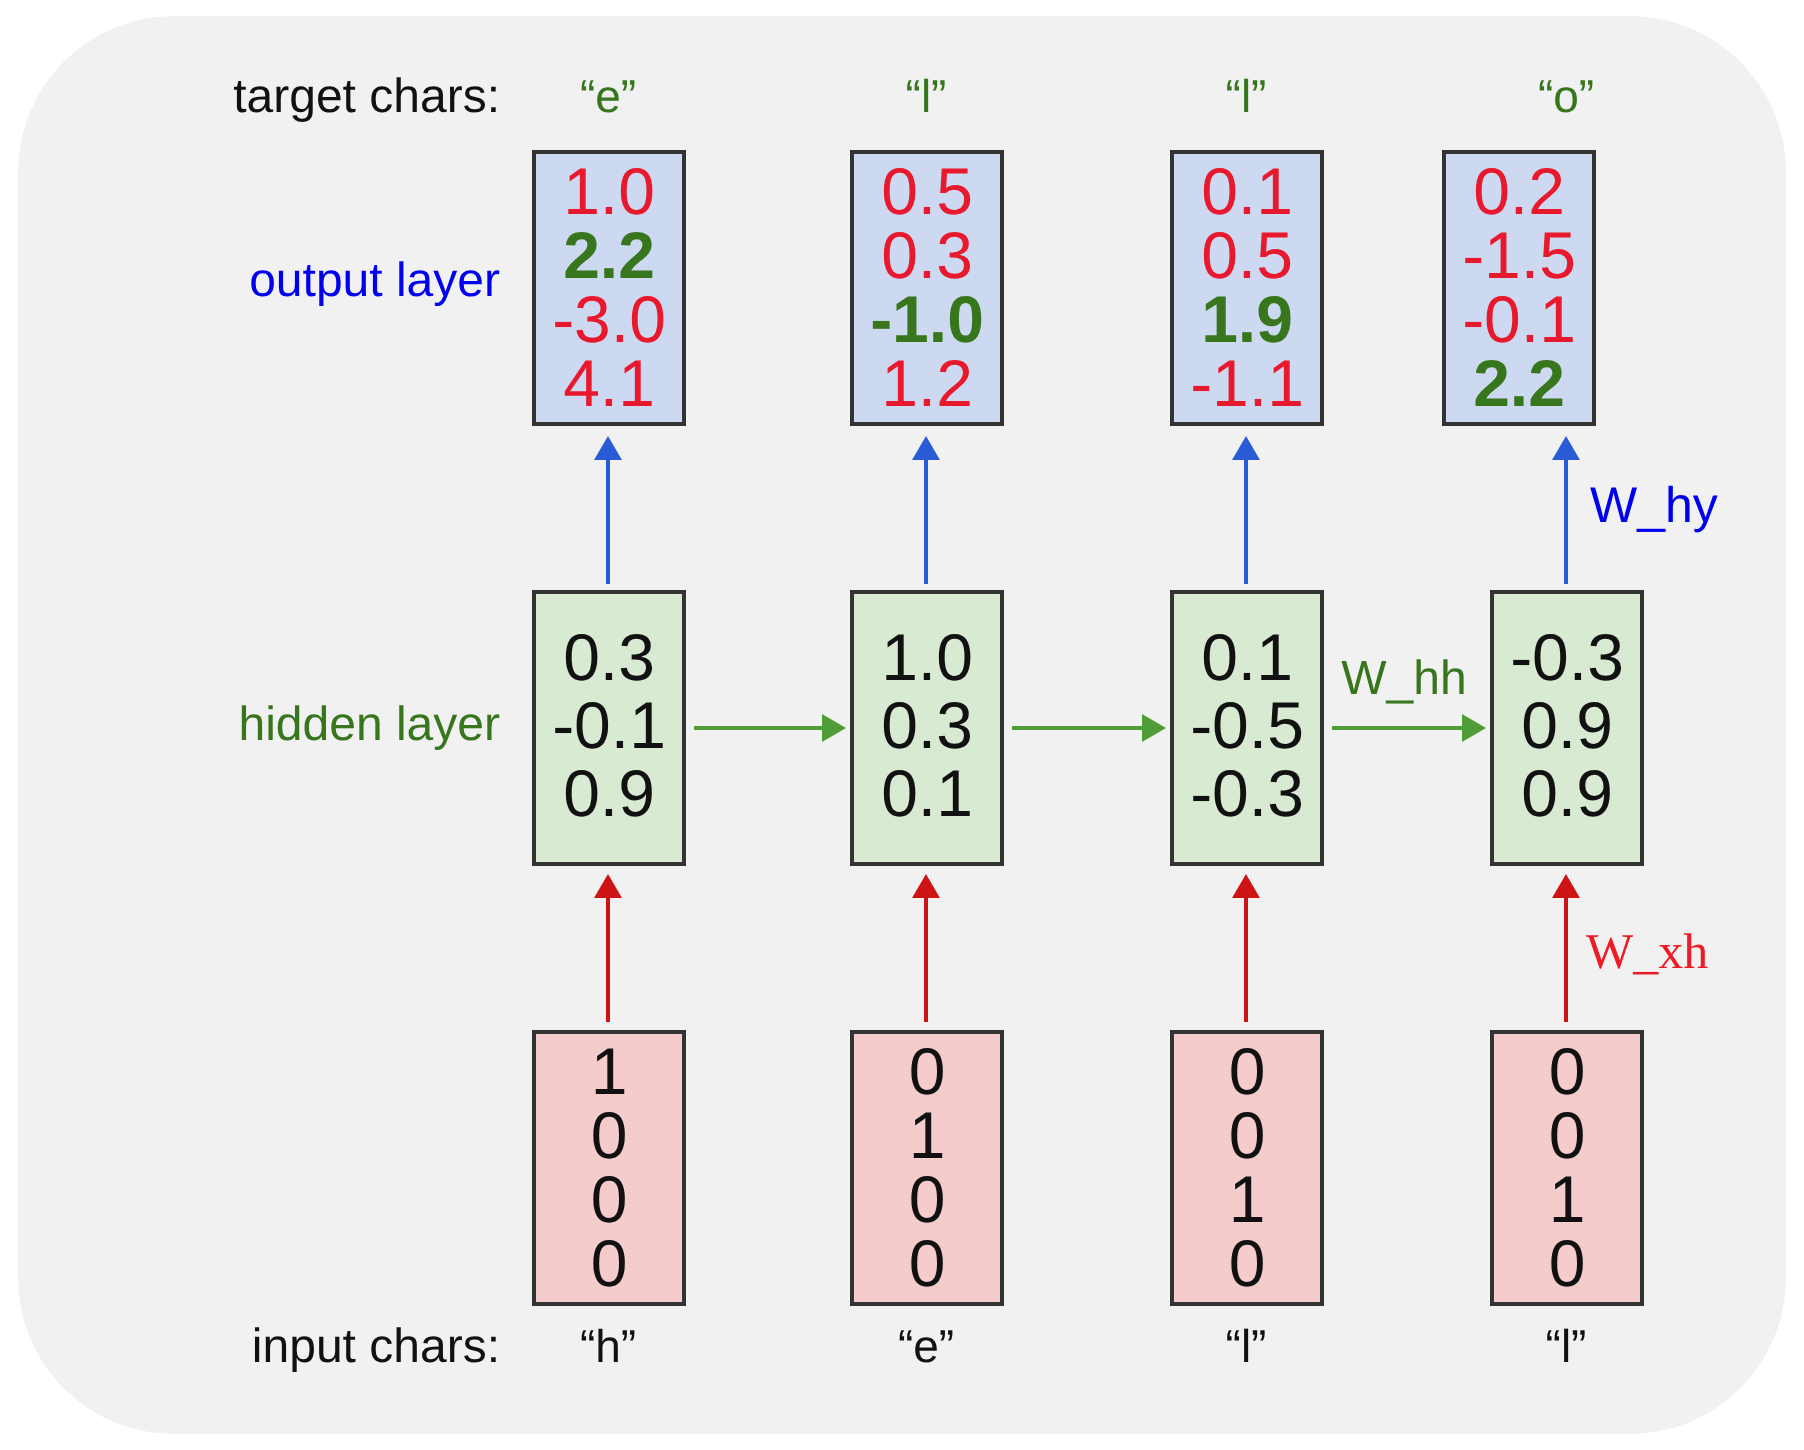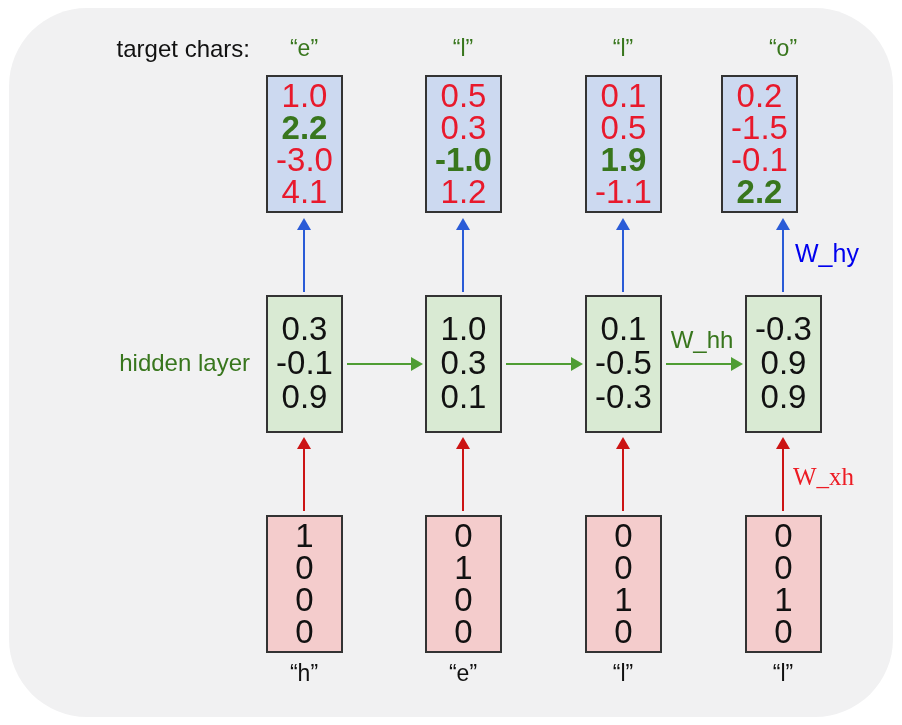--- a/index.html
+++ b/index.html
@@ -66,21 +66,23 @@
   .wlabel.w-hh{left:660px;top:326px;width:84px;text-align:center;font-size:24px;color:var(--label_green);}
   .wlabel.w-xh{left:793px;top:463px;color:var(--label_red);font-family:Liberation Serif, serif;}
 </style>
 </head>
 <body>
 
 <div class="canvas">
   <div class="panel"></div>
 
   <div class="side-label lbl-black" style="top:35px">target chars:</div>
+  <div class="side-label lbl-blue" style="top:127px">output layer</div>
   <div class="side-label lbl-green" style="top:349px">hidden layer</div>
+  <div class="side-label lbl-black" style="top:660px">input chars:</div>
 
   <div class="wlabel w-hy">W_hy</div>
   <div class="wlabel w-hh">W_hh</div>
   <div class="wlabel w-xh">W_xh</div>
 
   <div class="colchar target" style="left:264px">“e”</div>
   <div class="box output" style="left:266px">
     <div class="val vred">1.0</div>
     <div class="val vgreen">2.2</div>
     <div class="val vred">-3.0</div>

